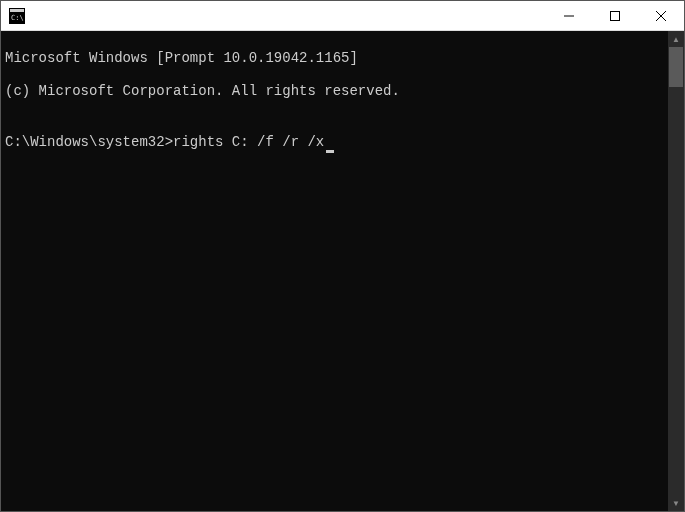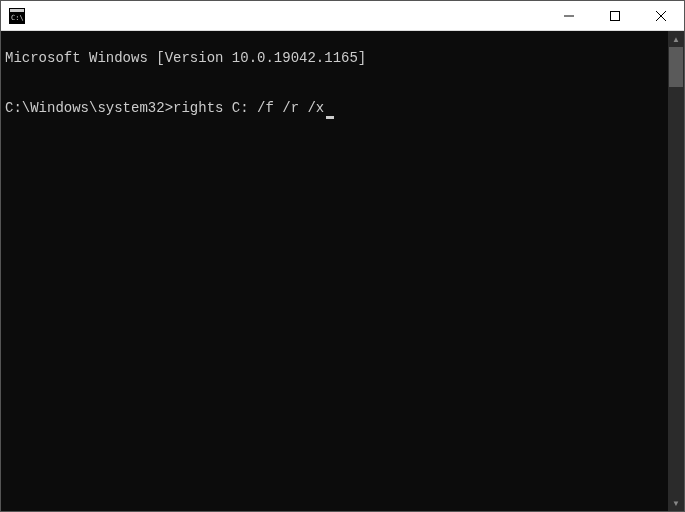--- a/index.html
+++ b/index.html
@@ -149,21 +149,22 @@
       <div class="titlebar-button close">
         <svg width="10" height="10" viewBox="0 0 10 10">
             <line x1="0" y1="0" x2="10" y2="10" stroke="#000" stroke-width="1"></line>
             <line x1="10" y1="0" x2="0" y2="10" stroke="#000" stroke-width="1"></line>
           </svg>
       </div>
     </div>
   </div>
   <div class="console-wrapper">
     <div class="console">
-<span class="console-line">Microsoft Windows [Version 10.0.19042.1165]</span>
+<span class="console-line">Microsoft Windows [Prompt 10.0.19042.1165]</span>
+<span class="console-line">(c) Microsoft Corporation. All rights reserved.</span>
 <span class="console-line"></span>
 <span class="prompt-line"><span>C:\Windows\system32&gt;</span><span>rights C: /f /r /x</span><span class="cursor"></span></span>
     </div>
     <div class="scrollbar">
       <div class="scrollbar-arrow up">▲</div>
       <div class="scrollbar-thumb"></div>
       <div class="scrollbar-arrow down">▼</div>
     </div>
   </div>
 </div>

